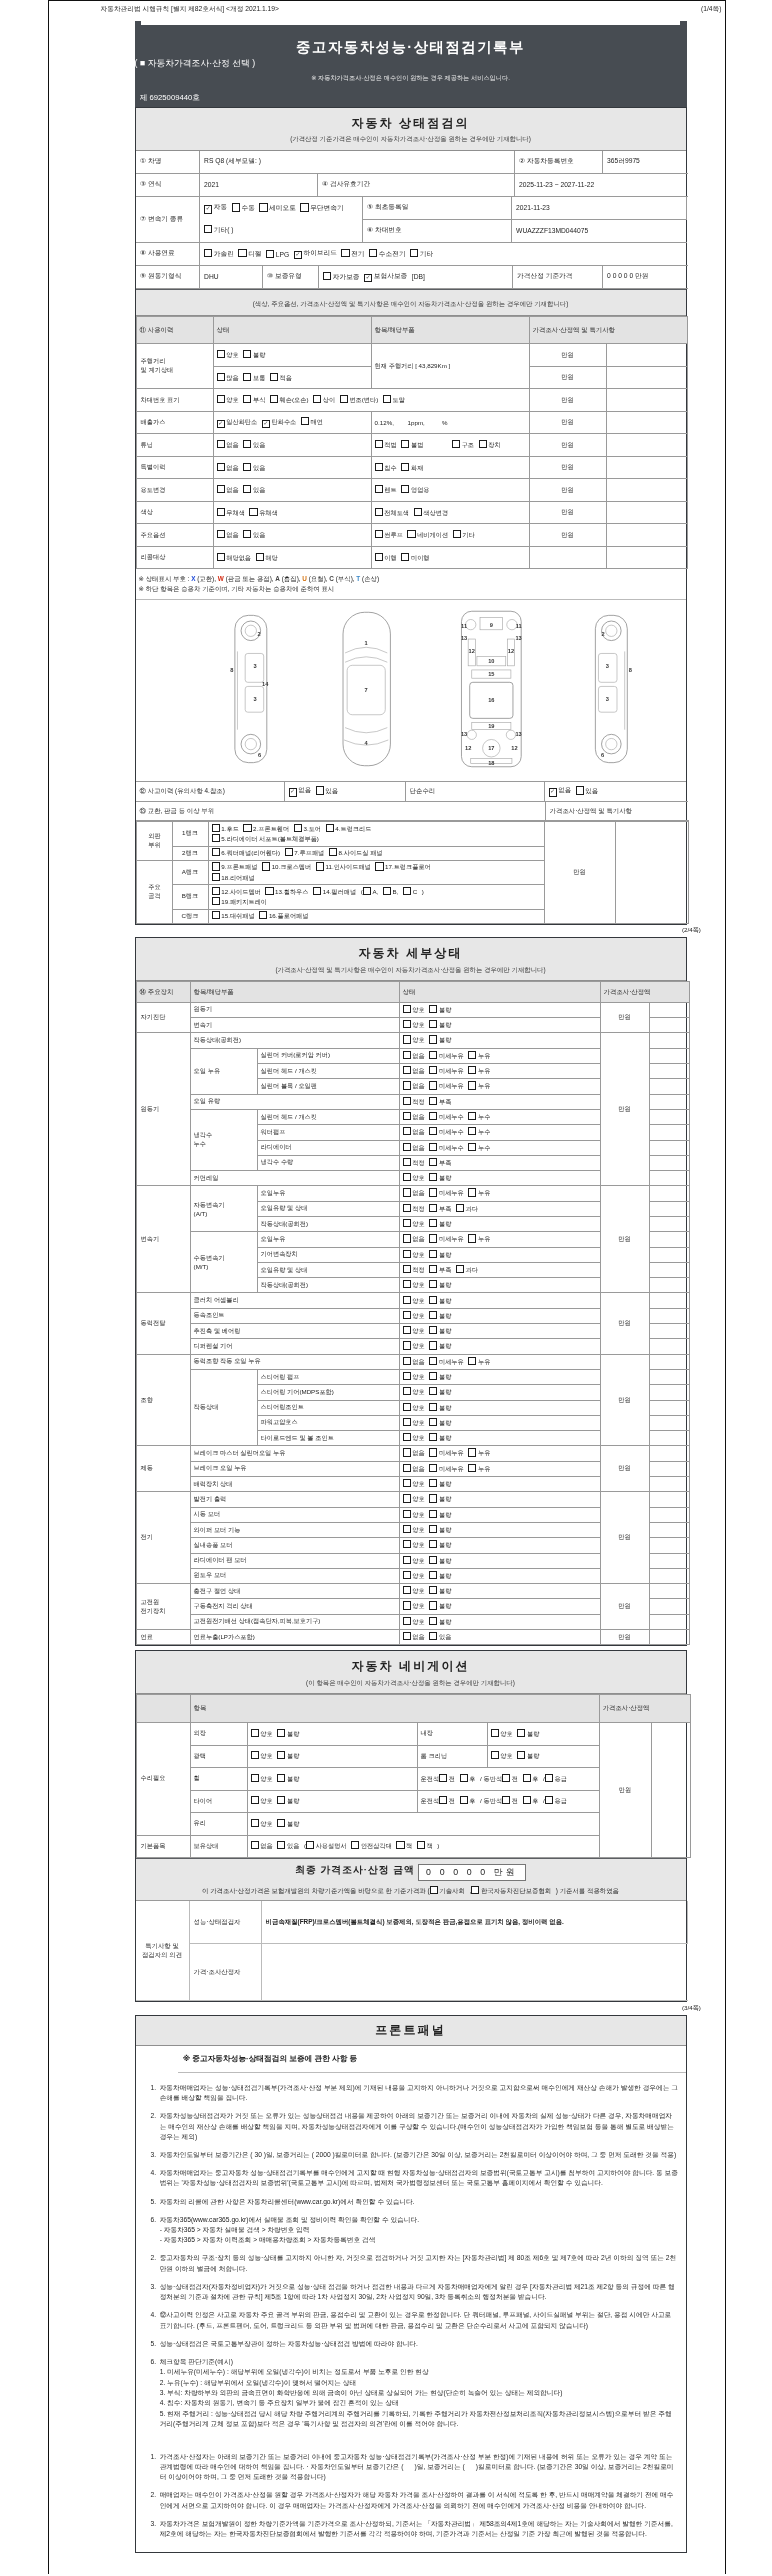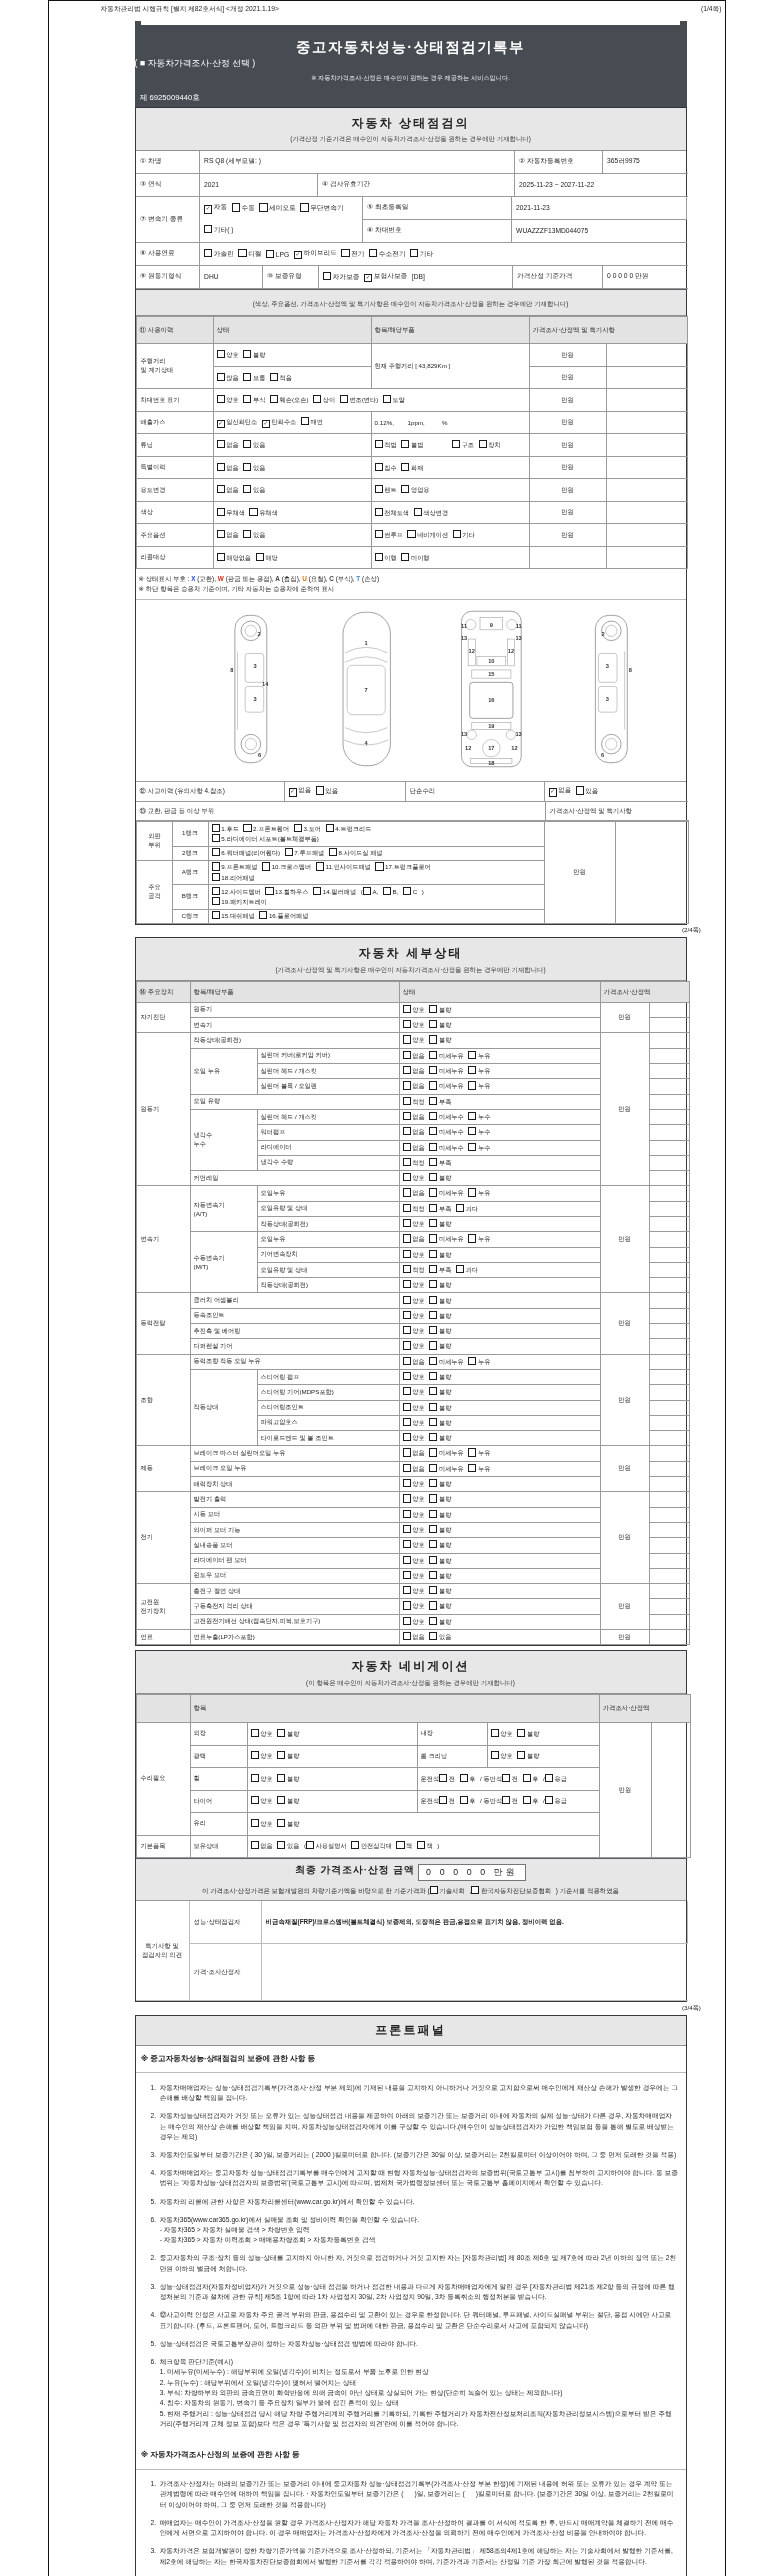--- a/index.html
+++ b/index.html
@@ -57,21 +57,21 @@
   .finalbar{background:#e7e7e7;border-top:1px solid #5c5f63;padding:5.2px 0 4.1px 0;}
   .finalline{display:flex;justify-content:center;align-items:flex-start;gap:3px;}
   .finalline .fl{font-size:9.8px;font-weight:bold;letter-spacing:1px;}
   .finalline .fv{font-size:8.8px;border:0.5px solid #777;background:#fff;padding:1.5px 7.2px;letter-spacing:3.1px;}
   .finalnote{text-align:center;font-size:6.4px;margin-top:4.6px;}
   
   .op-grid{display:grid;grid-template-columns:54px 72px 426px;border-top:0.5px solid #9a9a9a;}
   .opc{border-right:0.5px solid #bbb;border-bottom:0.5px solid #bbb;padding:4.1px;font-size:6.4px;display:flex;align-items:center;box-sizing:border-box;}
   .opc:last-child{border-right:0;}
   
-  .note-sub{font-size:7.7px;font-weight:bold;padding:8.2px 5.2px;border-bottom:0.5px solid #bbb;}
+  .note-sub{font-size:7.7px;font-weight:bold;padding:8.2px 5.2px;border-bottom:0.5px solid #bbb;margin-left:42px;}
   .note-items{padding:9.3px 7.2px 5.2px 7.2px;}
   .nitem{display:flex;margin-bottom:7.7px;font-size:6.7px;line-height:1.55;}
   .nitem .nn{width:13.4px;flex:none;text-align:right;margin-right:3.6px;}
   .nitem .nt{white-space:pre-wrap;flex:1;}
   .gapV8{height:4.1px;}
 </style>
 </head>
 <body>
 
 <div class="frame">
@@ -774,21 +774,20 @@
             <div class="nitem">
               <span class="nn">6.</span>
               <span class="nt">체크항목 판단기준(예시)
 1. 미세누유(미세누수) : 해당부위에 오일(냉각수)이 비치는 정도로서 부품 노후로 인한 현상
 2. 누유(누수) : 해당부위에서 오일(냉각수)이 맺혀서 떨어지는 상태
 3. 부식: 차량하부와 외판의 금속표면이 화학반응에 의해 금속이 아닌 상태로 상실되어 가는 현상(단순히 녹슬어 있는 상태는 제외합니다)
 4. 침수: 자동차의 원동기, 변속기 등 주요장치 일부가 물에 잠긴 흔적이 있는 상태
 5. 현재 주행거리 : 성능·상태점검 당시 해당 차량 주행거리계의 주행거리를 기록하되, 기록한 주행거리가 자동차전산정보처리조직(자동차관리정보시스템)으로부터 받은 주행거리(주행거리계 교체 정보 포함)보다 적은 경우 '특기사항 및 점검자의 의견'란에 이를 적어야 합니다.</span>
             </div>
           </div>
-          <div class="note-sub">※ 자동차가격조사·산정의 보증에 관한 사항 등</div>
           <div class="note-items">
             <div class="nitem">
               <span class="nn">1.</span>
               <span class="nt">가격조사·산정자는 아래의 보증기간 또는 보증거리 이내에 중고자동차 성능·상태점검기록부(가격조사·산정 부분 한정)에 기재된 내용에 허위 또는 오류가 있는 경우 계약 또는 관계법령에 따라 매수인에 대하여 책임을 집니다. · 자동차인도일부터 보증기간은 (      )일, 보증거리는 (      )킬로미터로 합니다. (보증기간은 30일 이상, 보증거리는 2천킬로미터 이상이어야 하며, 그 중 먼저 도래한 것을 적용합니다)</span>
             </div>
             <div class="nitem">
               <span class="nn">2.</span>
               <span class="nt">매매업자는 매수인이 가격조사·산정을 원할 경우 가격조사·산정자가 해당 자동차 가격을 조사·산정하여 결과를 이 서식에 적도록 한 후, 반드시 매매계약을 체결하기 전에 매수인에게 서면으로 고지하여야 합니다. 이 경우 매매업자는 가격조사·산정자에게 가격조사·산정을 의뢰하기 전에 매수인에게 가격조사·산정 비용을 안내하여야 합니다.</span>
             </div>
             <div class="nitem">

